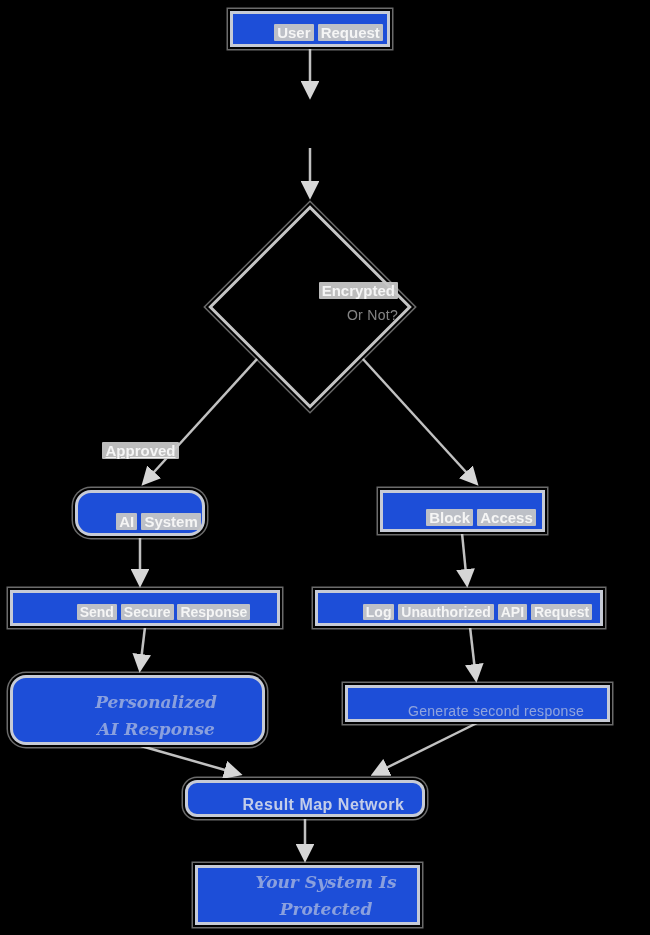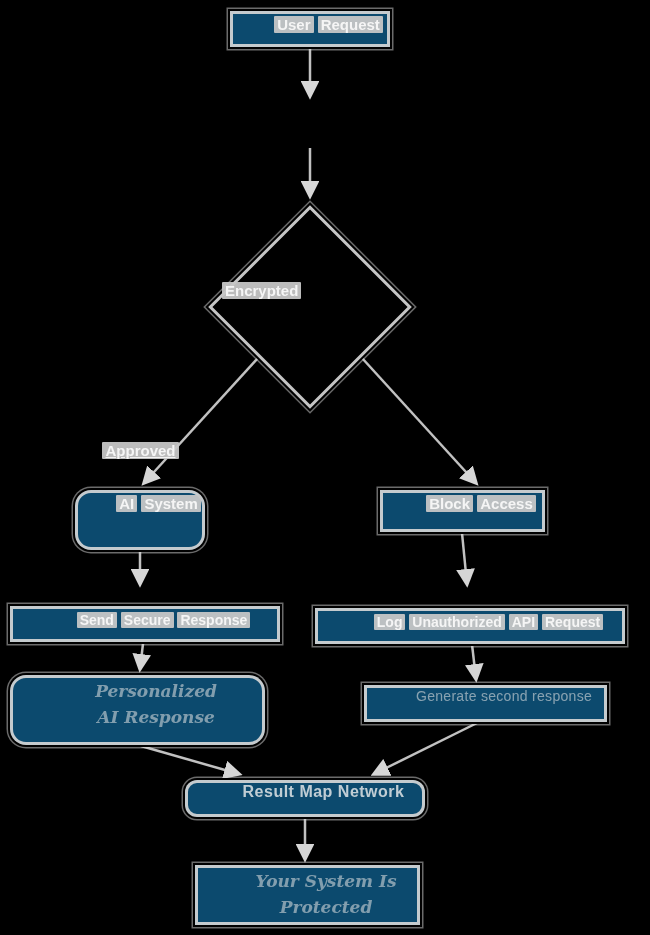--- a/index.html
+++ b/index.html
@@ -3,57 +3,57 @@
 <meta charset="utf-8">
 <style>
   html,body{margin:0;padding:0;background:#000;}
   #canvas{
     position:relative;width:650px;height:935px;background:#000;overflow:hidden;
     font-family:"Liberation Sans",sans-serif;
   }
   #edges{position:absolute;left:0;top:0;width:650px;height:935px;}
   
   .node{
-    position:absolute;display:flex;flex-direction:column;align-items:center;justify-content:flex-start;
+    position:absolute;display:flex;flex-direction:column;align-items:center;justify-content:flex-end;
     text-align:center;border:3px solid rgba(214,214,214,.92);
     box-shadow:0 0 0 2px #000,0 0 0 3.5px rgba(214,214,214,.5);
-    box-sizing:border-box;background:#0c4a6e;padding-left:37px;
+    box-sizing:border-box;background:#1d4ed8;padding-left:37px;
   }
   .rounded{border-radius:16px;}
   .r-small{border-radius:12px;}
   
   .diamond{
     position:absolute;left:238px;top:235px;width:144px;height:144px;
     transform:rotate(45deg);border:3px solid rgba(214,214,214,.92);
     box-shadow:0 0 0 2px #000,0 0 0 3.5px rgba(214,214,214,.5);
     box-sizing:border-box;background:#000;
   }
   .diamond-text{
-    position:absolute;left:222px;top:280px;width:176px;text-align:left;line-height:26px;
+    position:absolute;left:222px;top:280px;width:176px;text-align:right;line-height:26px;
   }
   
   .hl-words{font-size:15px;font-weight:600;color:#f2f2f2;line-height:22px;}
   .hl-words .hl-word{background:rgba(198,198,198,.95);color:#f5f5f5;padding:0 3px;border-radius:1px;}
   .sm{font-size:14px;}
   .faint{color:rgba(225,225,225,.58);font-size:14px;font-weight:500;letter-spacing:.3px;}
   .script{
     font-family:"DejaVu Serif",serif;font-style:italic;font-weight:600;
     color:rgba(228,228,228,.55);font-size:17px;line-height:1.55;
   }
   .merge-text{color:rgba(238,238,238,.8);font-size:16px;font-weight:700;letter-spacing:.5px;}
   .branch-label{position:absolute;text-align:center;text-decoration:underline;}
   
   .n-start {left:230px;top:11px;width:160px;height:36px;}
   .n-process{left:215px;top:103px;width:190px;height:44px;border-radius:13px;}
-  .n-approved-system{left:75px;top:490px;width:130px;height:60px;}
+  .n-approved-system{left:75px;top:490px;width:130px;height:46px;}
   .n-blocked-system {left:380px;top:490px;width:165px;height:42px;}
-  .n-approved-action{left:10px;top:606px;width:270px;height:36px;}
-  .n-blocked-action {left:315px;top:608px;width:310px;height:36px;}
+  .n-approved-action{left:10px;top:590px;width:270px;height:36px;}
+  .n-blocked-action {left:315px;top:590px;width:288px;height:36px;}
   .n-approved-result{left:10px;top:675px;width:255px;height:70px;}
-  .n-blocked-result {left:364px;top:685px;width:243px;height:37px;}
+  .n-blocked-result {left:345px;top:685px;width:265px;height:37px;}
   .n-merge{left:185px;top:780px;width:240px;height:37px;}
   .n-end  {left:195px;top:865px;width:225px;height:60px;}
   .lbl-left {left:88px;top:440px;width:105px;}
   .lbl-right{left:412px;top:440px;width:135px;}
 </style>
 </head>
 <body>
 
 <div id="canvas">
 
@@ -79,20 +79,21 @@
   </svg>
 
   <div class="node n-start">
     <div class="hl-words"><span class="hl-word">User</span> <span class="hl-word">Request</span></div>
   </div>
 
 
   <div class="diamond"></div>
   <div class="diamond-text">
     <div class="hl-words"><span class="hl-word">Encrypted</span></div>
+    <div class="faint">Or Not?</div>
   </div>
 
   <div class="branch-label lbl-left hl-words"><span class="hl-word">Approved</span></div>
 
   <div class="node rounded n-approved-system">
     <div class="hl-words"><span class="hl-word">AI</span> <span class="hl-word">System</span></div>
   </div>
   <div class="node n-approved-action">
     <div class="hl-words sm"><span class="hl-word">Send</span> <span class="hl-word">Secure</span> <span class="hl-word">Response</span></div>
   </div>

